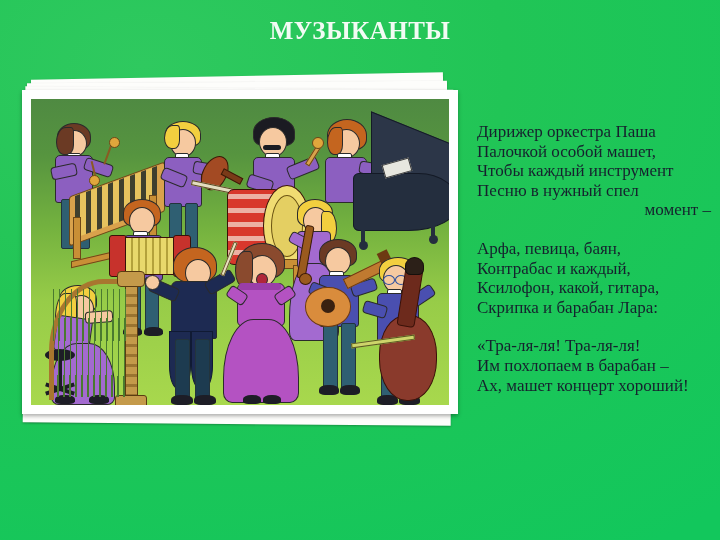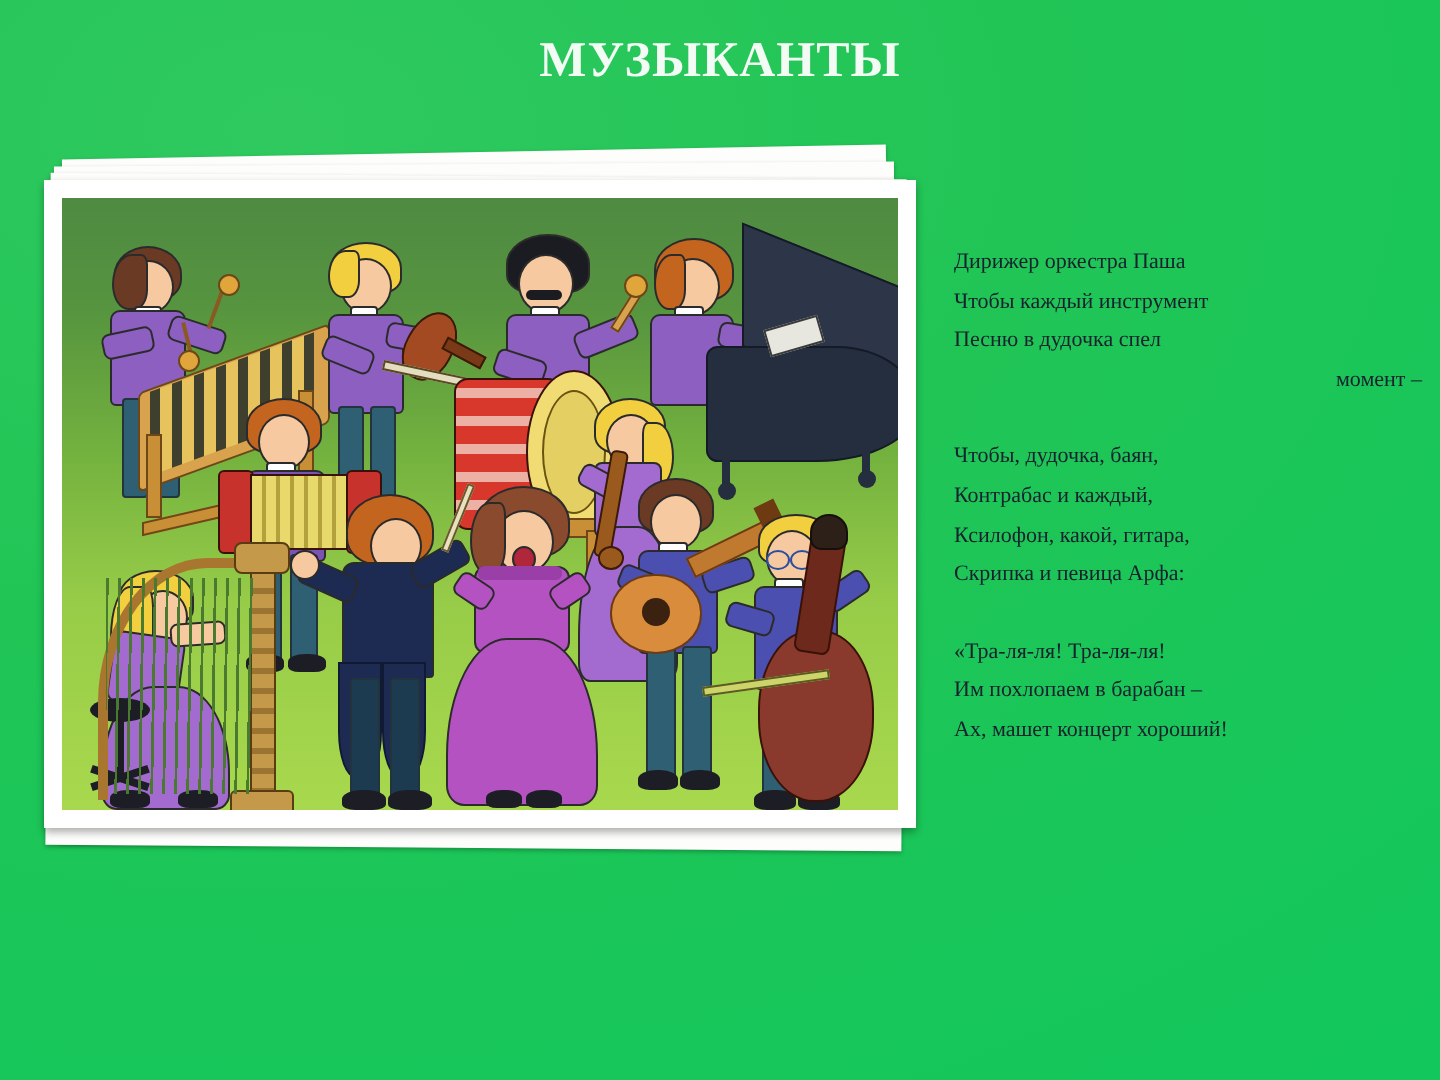--- a/index.html
+++ b/index.html
@@ -69,21 +69,21 @@
 
   
   .wood{background:#d9a24c;border:1.2px solid #6d4717;}
   .wood2{background:#c98f36;border:1.2px solid #6d4717;}
 
   
   #poem{
     position:absolute;left:477px;top:122px;width:238px;
     color:#16212e;
     font-family:"Liberation Serif",serif;
-    font-size:11px;
+    font-size:17px;
     line-height:19.6px;
   }
   .stanza{margin:0 0 19px 0;}
   .stanza:last-child{margin-bottom:16px;}
   .line{white-space:pre;}
   .line.indent{text-align:right;padding-right:4px;}
 </style>
 </head>
 <body>
 
@@ -318,29 +318,30 @@
           <div style="position:absolute;left:320px;top:240px;width:62px;height:3px;background:#cdd46a;border:1px solid #5a5a22;transform:rotate(-8deg);"></div>
         </div>
 
       </div>
     </div>
   </div>
 
   <div id="poem">
       <div class="stanza">
         <div class="line">Дирижер оркестра Паша</div>
+        <div class="line">Палочкой особой машет,</div>
         <div class="line">Чтобы каждый инструмент</div>
-        <div class="line">Песню в дудочка спел</div>
+        <div class="line">Песню в нужный спел</div>
         <div class="line indent">момент –</div>
       </div>
       <div class="stanza">
-        <div class="line">Чтобы, дудочка, баян,</div>
+        <div class="line">Арфа, певица, баян,</div>
         <div class="line">Контрабас и каждый,</div>
         <div class="line">Ксилофон, какой, гитара,</div>
-        <div class="line">Скрипка и певица Арфа:</div>
+        <div class="line">Скрипка и барабан Лара:</div>
       </div>
       <div class="stanza">
         <div class="line">«Тра-ля-ля! Тра-ля-ля!</div>
         <div class="line">Им похлопаем в барабан –</div>
         <div class="line">Ах, машет концерт хороший!</div>
       </div>
     </div>
 
 </div>
 

